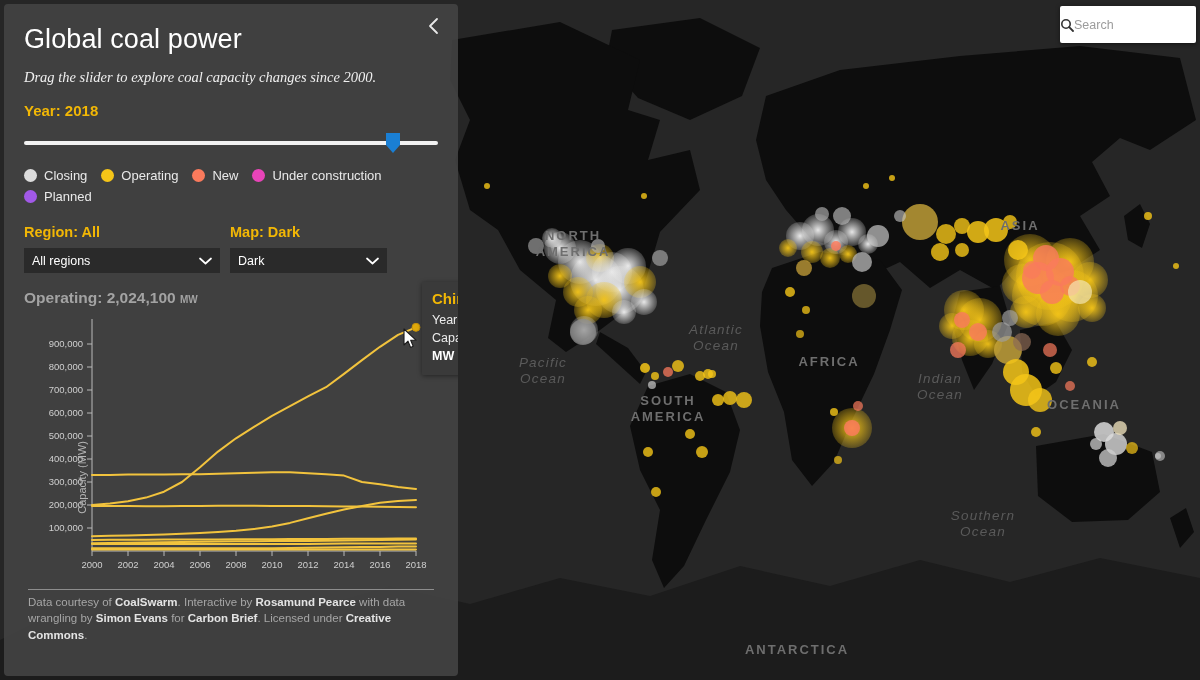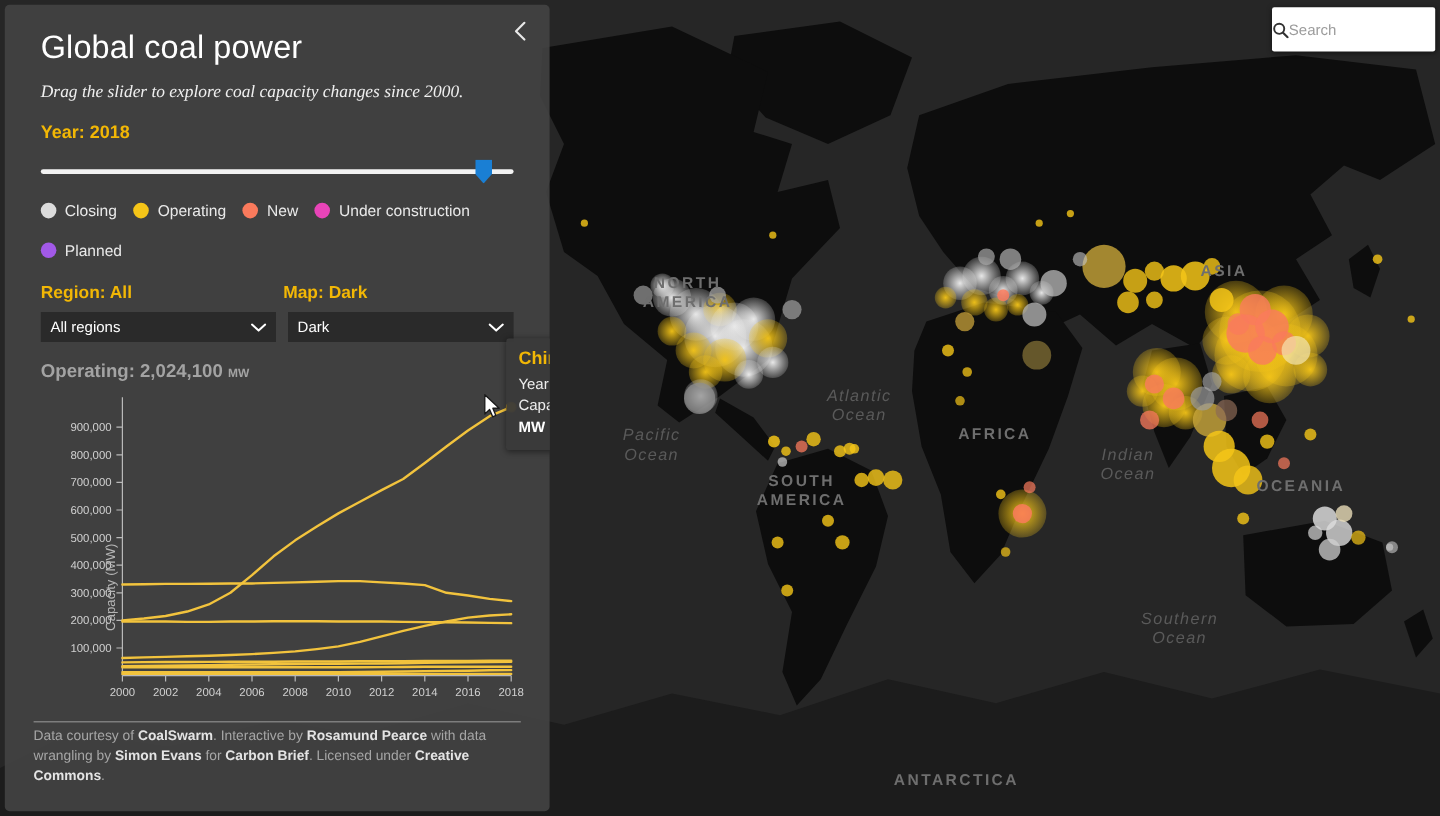--- a/index.html
+++ b/index.html
@@ -39,58 +39,58 @@
     position:absolute;left:4px;top:4px;width:454px;height:672px;
     background:rgba(68,68,68,.88);
     border-radius:4px;
     box-sizing:border-box;
     overflow:hidden;
   }
   #collapse{
     position:absolute;right:10px;top:10px;width:28px;height:28px;
     display:flex;align-items:center;justify-content:center;cursor:pointer;
   }
-  .pad{padding:0 30px;}
+  .pad{padding:0 20px;}
   h1#title{
     margin:20px 0 0 0;font-size:27px;font-weight:400;color:#fff;letter-spacing:.1px;
   }
   #subtitle{
     margin:14px 0 0 0;font-family:"Liberation Serif",serif;font-style:italic;
     font-size:14.5px;color:#efefef;
   }
   #yearlabel{
     margin:16px 0 0 0;font-size:15px;font-weight:700;color:#f2b705;
   }
   
   #slider{position:relative;margin:14px 0 0 0;height:22px;}
   #slider .track{position:absolute;left:0;right:0;top:8px;height:4px;background:#f2f2f2;border-radius:2px;}
   #slider .handle{
     position:absolute;left:362px;top:0px;width:14px;height:20px;
     background:#1a7fd4;cursor:pointer;
     clip-path:polygon(0 0,100% 0,100% 60%,50% 100%,0 60%);
   }
   
-  #legend{margin:13px 0 0 0;display:flex;flex-wrap:wrap;gap:18px 14px;max-width:380px;text-align:center;}
+  #legend{margin:13px 0 0 0;display:flex;flex-wrap:wrap;gap:6px 14px;max-width:380px;text-align:center;}
   .lg{display:flex;align-items:center;gap:7px;font-size:13px;color:#e9e9e9;}
   .lgdot{width:13px;height:13px;border-radius:50%;display:block;}
 
   
   #selhdr{display:flex;margin:20px 0 0 0;}
   #selhdr div{font-size:14.5px;font-weight:700;color:#f2b705;}
   #selhdr .c1{width:196px;}
   #selhdr .c2{width:196px;margin-left:10px;}
   #selrow{display:flex;margin:8px 0 0 0;}
   .sel{
     height:25px;background:#2a2a2a;border:0;color:#fff;font-size:12.5px;
     font-family:"Liberation Sans",sans-serif;display:flex;align-items:center;
     padding:0 8px;box-sizing:border-box;cursor:pointer;position:relative;
   }
   .sel .txt{flex:1;}
   .sel.s1{width:196px;}
-  .sel.s2{width:188px;margin-left:10px;}
+  .sel.s2{width:157px;margin-left:10px;}
 
   
   #optotal{margin:16px 0 0 0;font-size:15.5px;font-weight:700;color:#a3a3a3;}
   #optotal .unit{font-size:10px;font-weight:700;}
 
   
   #chartwrap{margin:6px 0 0 0;position:relative;}
   #chart{display:block;}
   .ytick,.xtick{fill:#cfcfcf;font-size:9.5px;font-family:"Liberation Sans",sans-serif;}
   .ytick{text-anchor:end;}

